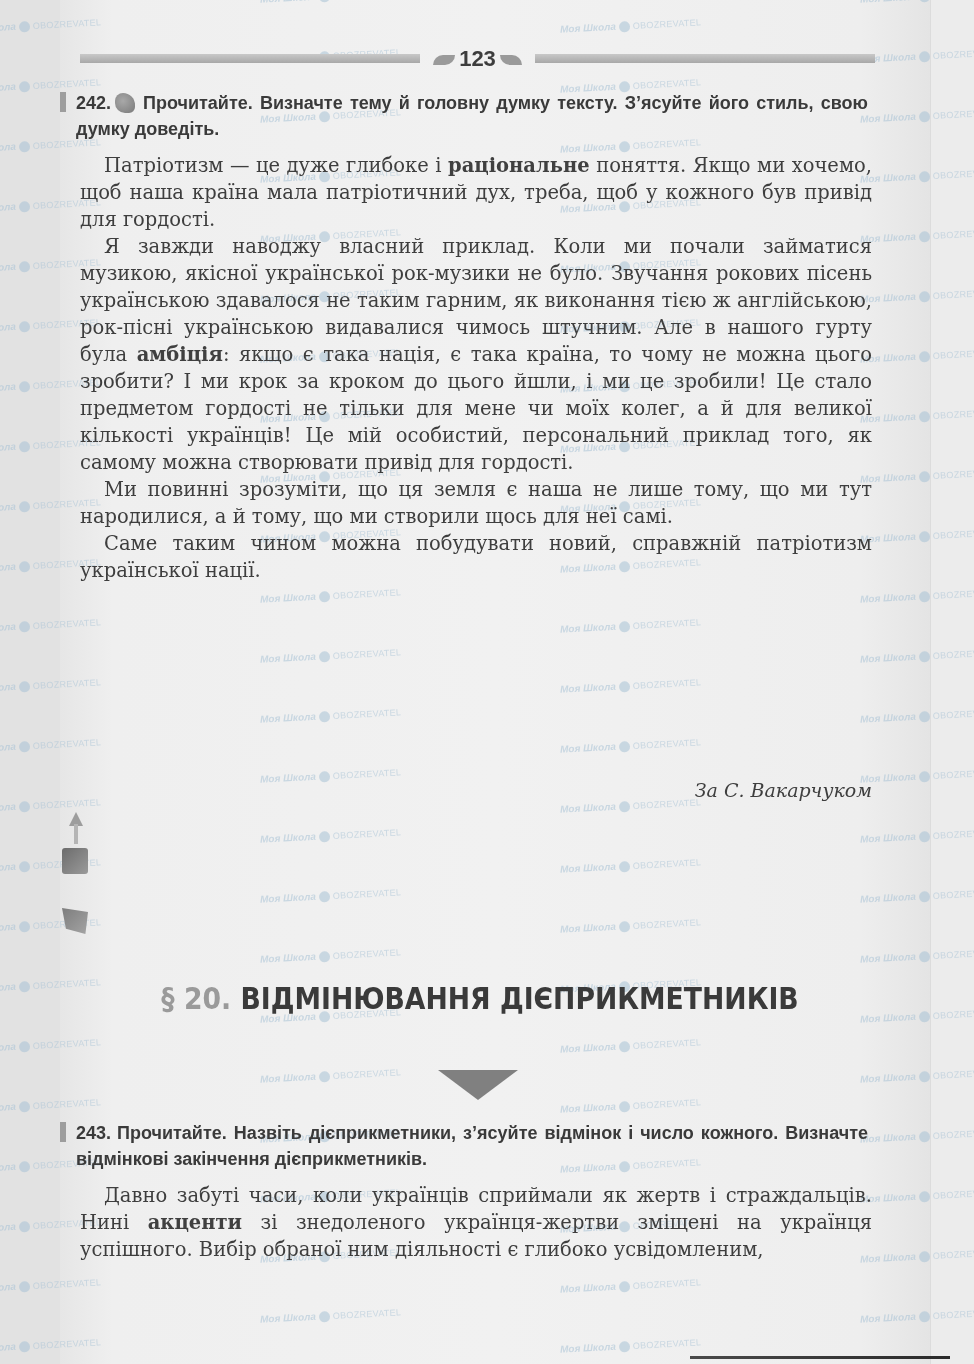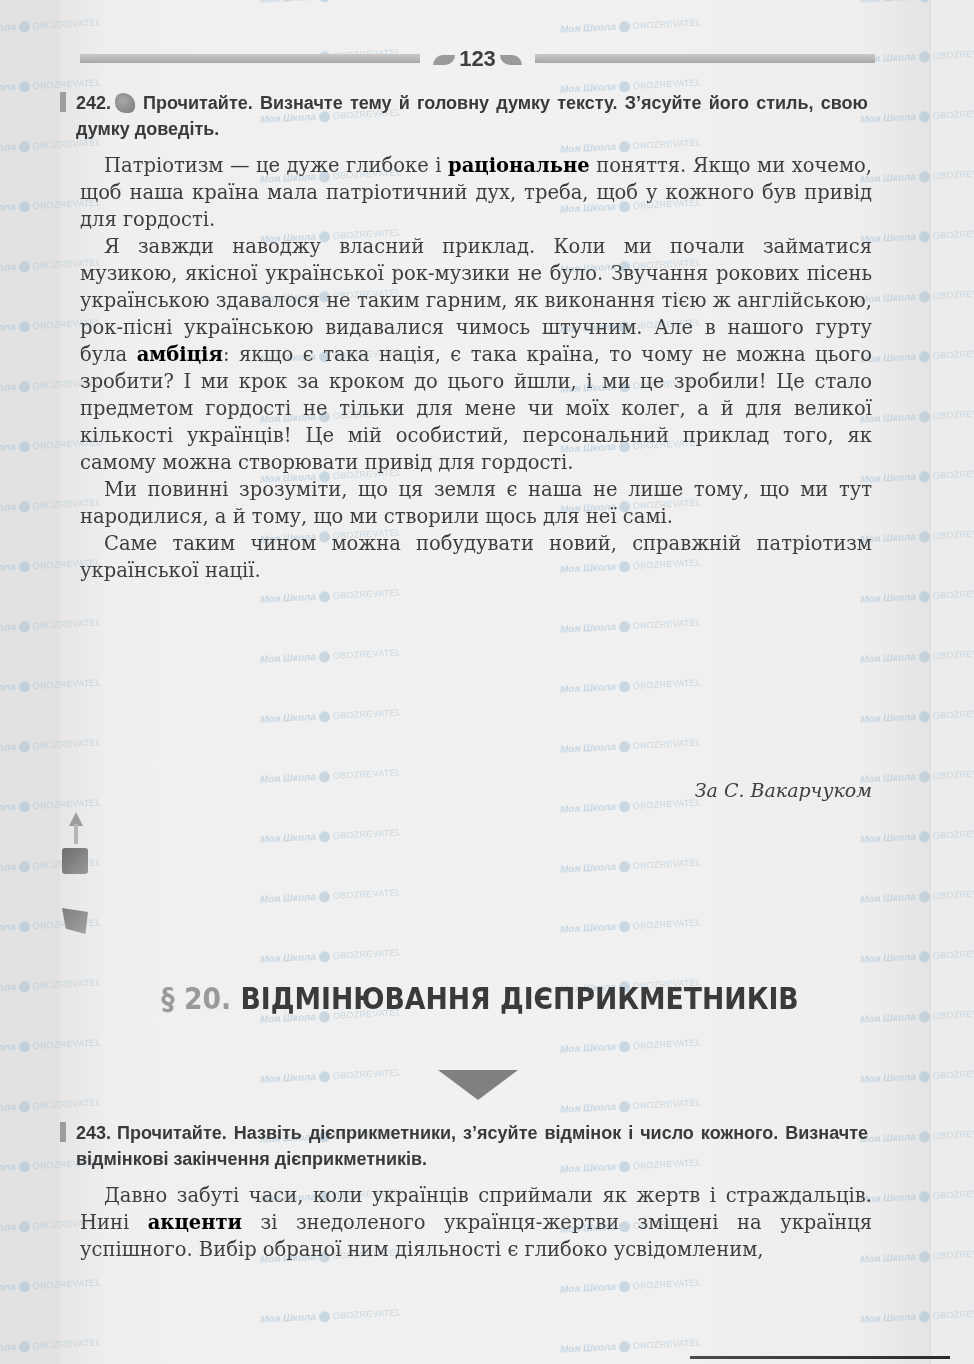--- a/index.html
+++ b/index.html
@@ -25,21 +25,21 @@
   .header-bar.right { left:535px; width:340px; }
   .page-number { position:absolute; left:420px; top:46px; width:115px; height:30px; text-align:center; font-family:"Liberation Sans", sans-serif; font-weight:bold; font-size:22px; color:#3d3d3d; }
   .page-number .swoosh { display:inline-block; width:22px; height:10px; background:#9a9a9a; border-radius:10px 0 10px 0; vertical-align:middle; margin:0 4px; }
 
   .task-head { position:absolute; left:76px; width:792px; font-family:"Liberation Sans", sans-serif; font-weight:bold; font-size:18px; line-height:26px; color:#3a3a3a; text-align:justify; }
   .task-head .marker { display:inline-block; width:6px; height:20px; background:#9d9d9d; vertical-align:-3px; margin-left:-16px; margin-right:10px; }
   .task-head .book-icon { display:inline-block; width:20px; height:20px; background:radial-gradient(circle at 40% 40%,#a8a8a8,#7a7a7a); border-radius:40% 60% 30% 50%; vertical-align:-4px; margin:0 8px 0 4px; }
 
   .text { position:absolute; left:80px; width:792px; font-size:19.5px; line-height:27px; color:#3e3e3e; text-align:justify; }
   .text p { margin:0; text-indent:24px; }
-  .text b { font-weight:bold; color:#000000; }
+  .text b { font-weight:bold; color:#404040; }
 
   .source { position:absolute; left:560px; width:312px; top:779px; text-align:right; font-style:italic; font-size:19px; color:#3e3e3e; }
 
   .questions { position:absolute; left:106px; top:816px; width:766px; font-family:"Liberation Sans", sans-serif; font-size:18.5px; line-height:26px; color:#4a4a4a; text-align:justify; }
   .questions p { margin:0; }
   .q-icons { position:absolute; left:62px; top:812px; width:30px; height:160px; }
   .q-icon { position:absolute; left:0; width:26px; height:26px; }
   .q-icon.arrow { top:0; }
   .q-icon.arrow::before { content:""; position:absolute; left:7px; top:0; border-left:7px solid transparent; border-right:7px solid transparent; border-bottom:14px solid #9d9d9d; }
   .q-icon.arrow::after { content:""; position:absolute; left:12px; top:12px; width:4px; height:20px; background:#b5b5b5; }

